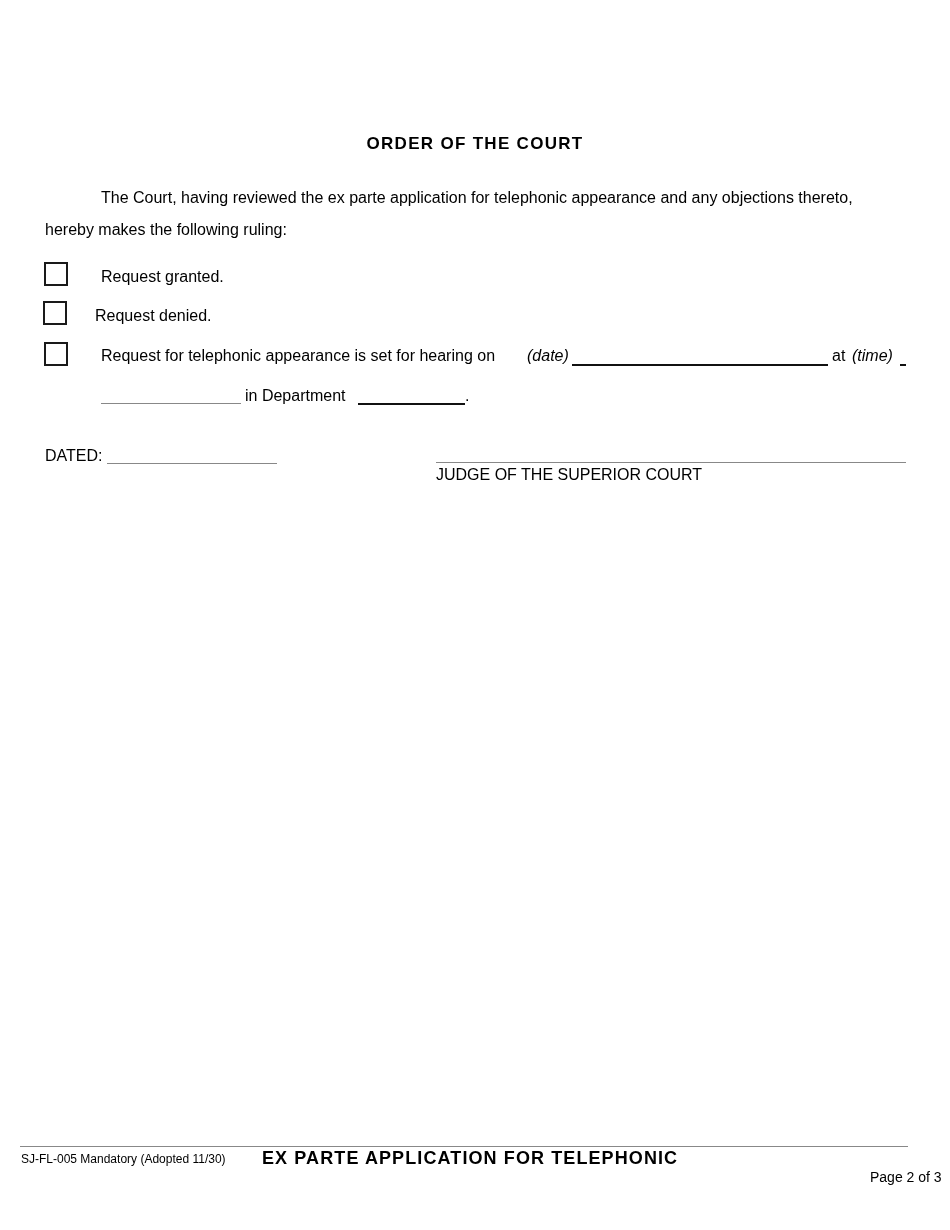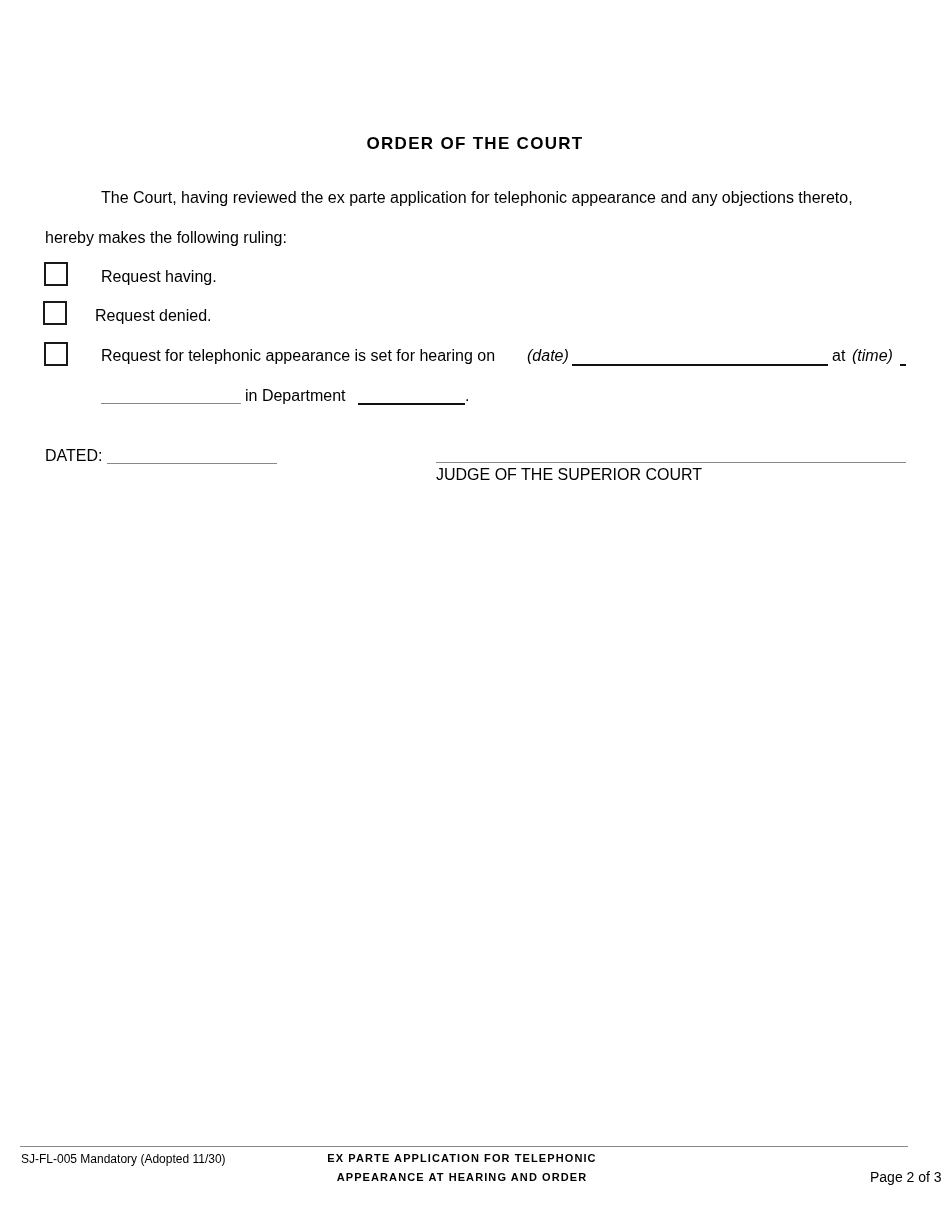--- a/index.html
+++ b/index.html
@@ -16,35 +16,35 @@
   .checkbox {
     position: absolute; width: 24px; height: 24px;
     border: 2px solid #1a1a1a; box-sizing: border-box; background: #fff;
     cursor: pointer;
   }
   .line { position: absolute; height: 0; border-top: 2px solid #111; }
   .line.gray { border-top: 1.5px solid #888; }
   .italic { font-style: italic; }
   .footer-left { font-size: 12px; }
   .footer-center {
-    font-size: 11px; font-weight: bold; letter-spacing: 1.1px; text-align: center;
+    font-size: 18px; font-weight: bold; letter-spacing: 1.1px; text-align: center;
     line-height: 19px;
   }
   .footer-right { font-size: 14px; }
 </style>
 </head>
 <body>
 
 <div class="abs title">ORDER OF THE COURT</div>
 
 <div class="abs body-text" style="left:101px; top:188px;">The Court, having reviewed the ex parte application for telephonic appearance and any objections thereto,</div>
-<div class="abs body-text" style="left:45px; top:228px;">hereby makes the following ruling:</div>
+<div class="abs body-text" style="left:45px; top:220px;">hereby makes the following ruling:</div>
 
 <div class="checkbox" style="left:44px; top:262px;"></div>
-<div class="abs body-text" style="left:101px; top:267px;">Request having.</div>
+<div class="abs body-text" style="left:101px; top:267px;">Request granted.</div>
 
 <div class="checkbox" style="left:43px; top:301px;"></div>
 <div class="abs body-text" style="left:95px; top:306px;">Request denied.</div>
 
 <div class="checkbox" style="left:44px; top:342px;"></div>
 <div class="abs body-text" style="left:101px; top:346px;">Request for telephonic appearance is set for hearing on</div>
 <div class="abs body-text italic" style="left:527px; top:346px;">(date)</div>
 <div class="line" style="left:572px; top:364px; width:256px;"></div>
 <div class="abs body-text" style="left:832px; top:346px;">at</div>
 <div class="abs body-text italic" style="left:852px; top:346px;">(time)</div>
@@ -57,15 +57,14 @@
 
 <div class="abs body-text" style="left:45px; top:446px;">DATED:</div>
 <div class="line gray" style="left:107px; top:463px; width:170px;"></div>
 <div class="line gray" style="left:436px; top:462px; width:470px;"></div>
 <div class="abs body-text" style="left:436px; top:465px;">JUDGE OF THE SUPERIOR COURT</div>
 
 <div class="line gray" style="left:20px; top:1146px; width:888px;"></div>
 <div class="abs footer-left" style="left:21px; top:1152px;">SJ-FL-005 Mandatory (Adopted 11/30)</div>
 <div class="abs footer-center" style="left:262px; width:400px; top:1149px;">
   <div>EX PARTE APPLICATION FOR TELEPHONIC</div>
-  <div>APPEARANCE AT HEARING AND ORDER</div>
 </div>
 <div class="abs footer-right" style="left:829px; top:1169px;margin-left:41px;">Page 2 of  3</div>
 
 </body></html>

